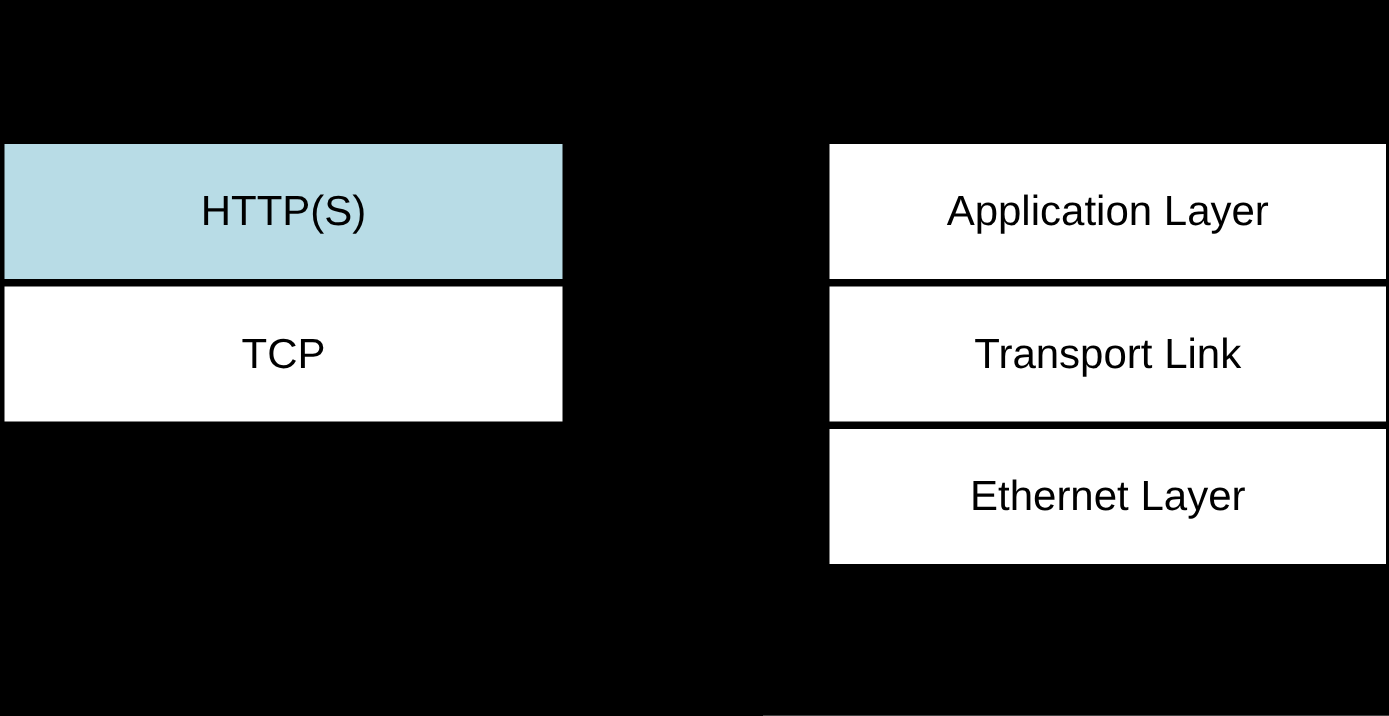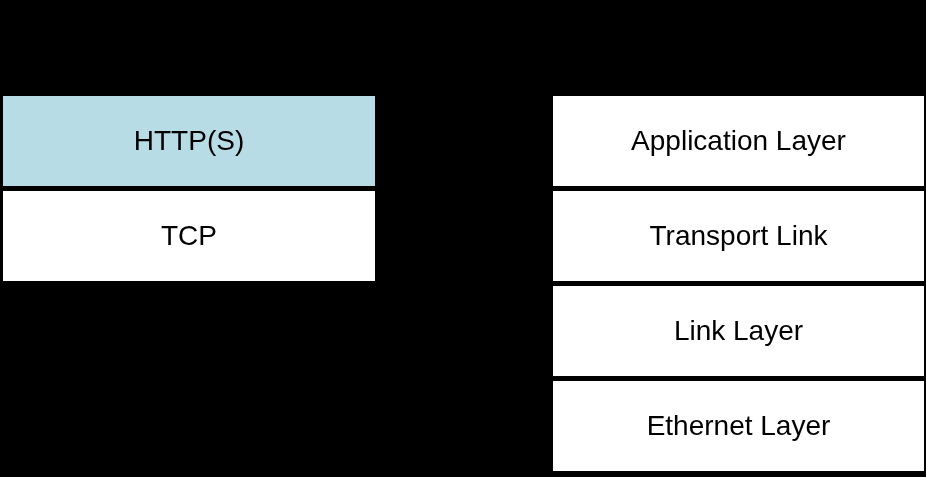--- a/index.html
+++ b/index.html
@@ -52,17 +52,16 @@
 <div class="canvas" style="background-color: rgb(0, 0, 0);">
 
   <div class="column left">
     <div class="box" style="background-color: rgb(184, 220, 230);">HTTP(S)</div>
     <div class="box">TCP</div>
   </div>
 
   <div class="column right">
     <div class="box">Application Layer</div>
     <div class="box">Transport Link</div>
-    <div class="box">Link Layer</div>
     <div class="box">Ethernet Layer</div>
   </div>
 
 </div>
 
 </body></html>

